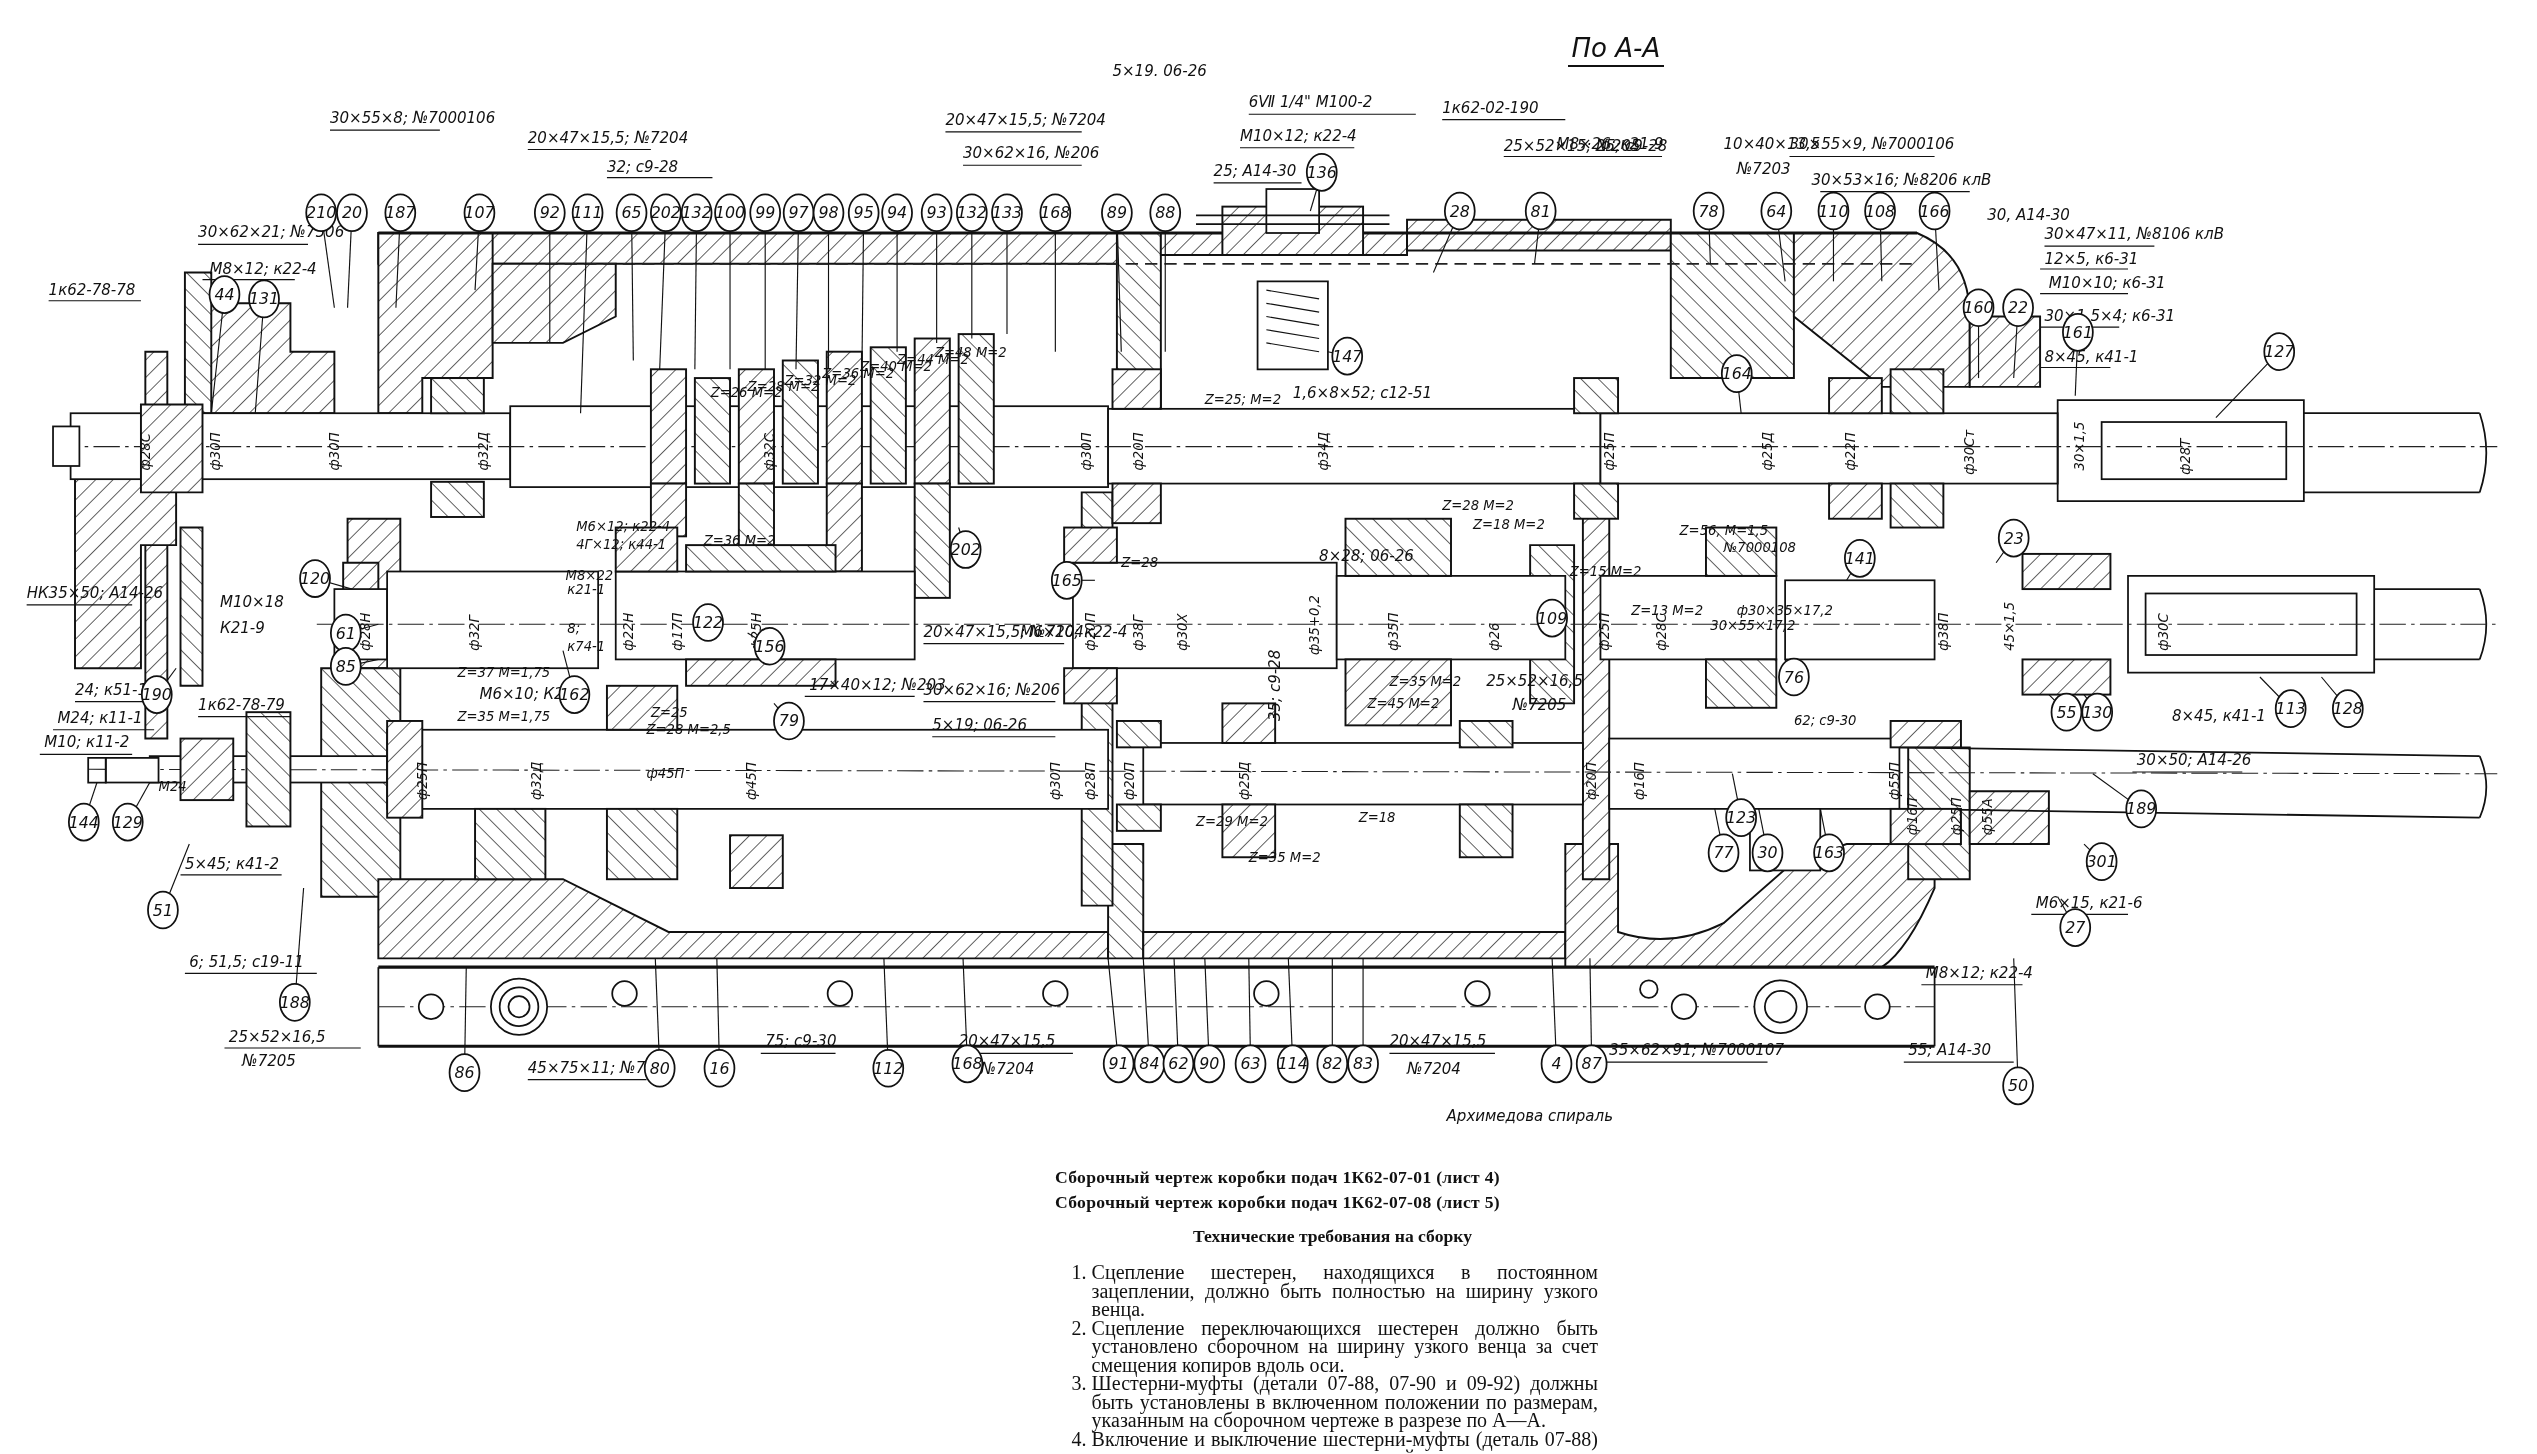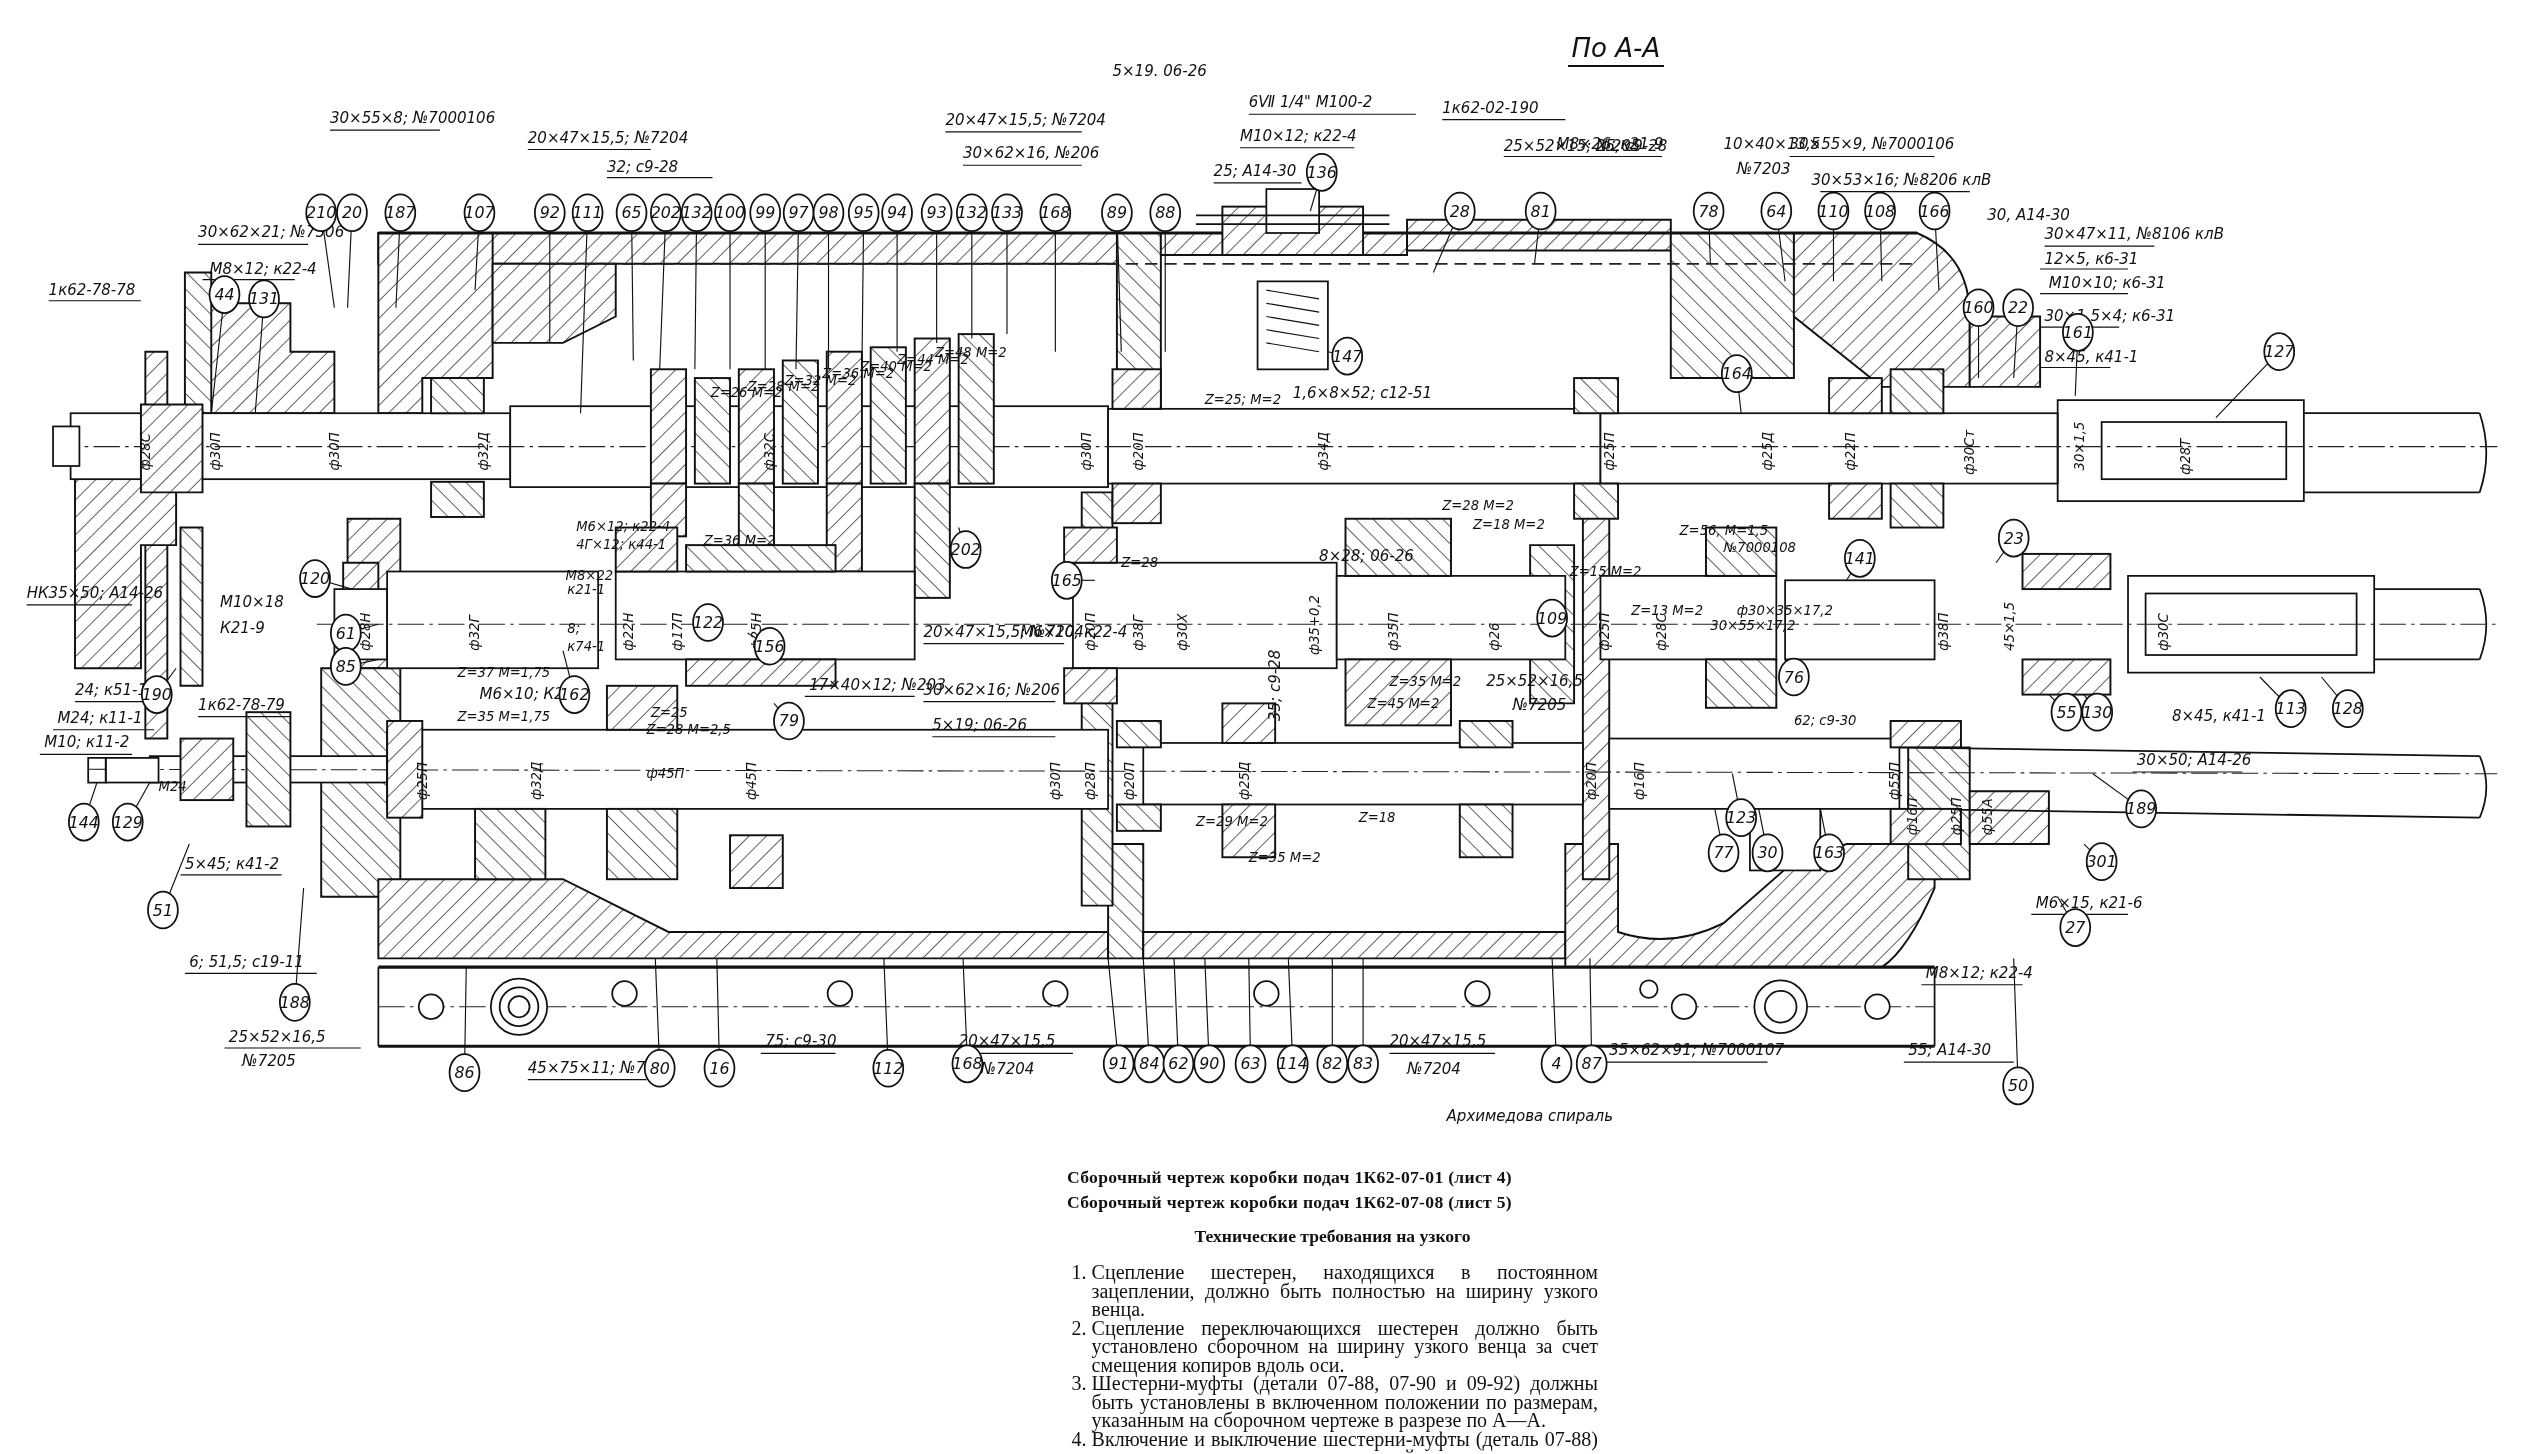--- a/index.html
+++ b/index.html
@@ -12,21 +12,21 @@
   .thin{stroke:#111;stroke-width:1.3;fill:none;}
   .thick{stroke:#111;stroke-width:3.5;fill:none;}
   .center{stroke:#222;stroke-width:1.2;stroke-dasharray:30 6 4 6;fill:none;}
   .dash{stroke:#222;stroke-width:2;stroke-dasharray:14 8;fill:none;}
   .hatch{fill:url(#h1);stroke:#111;stroke-width:2.2;}
   .hatch2{fill:url(#h2);stroke:#111;stroke-width:2.2;}
   .white{fill:#fff;stroke:#111;stroke-width:2;}
   .circ{fill:#fff;stroke:#111;stroke-width:2;}
   #view-title{position:absolute;left:1568px;top:33px;font-family:"DejaVu Sans",sans-serif;font-style:italic;font-size:26px;border-bottom:2.6px solid #111;padding:0 3.5px 1.8px 3.5px;}
   #notes{position:absolute;left:1051px;top:1165px;width:563px;font-family:"Liberation Serif",serif;color:#111;}
-  .ref{font-size:17.6px;font-weight:bold;letter-spacing:0.3px;line-height:24.6px;margin-left:16px;}
+  .ref{font-size:17.6px;font-weight:bold;letter-spacing:0.3px;line-height:24.6px;margin-left:4px;}
   .req-title{font-size:17.6px;font-weight:bold;text-align:center;margin:12.3px 0 16px 0;}
   ol.req{margin:16px;padding-left:24.6px;font-size:20px;line-height:18.5px;}
   ol.req li{margin:0;text-align:justify;}
 </style>
 </head>
 <body>
 
 <div id="view-title">По А-А</div>
 
 <svg id="drawing" viewBox="0 0 2886 1300" xmlns="http://www.w3.org/2000/svg">
@@ -645,21 +645,21 @@
       <text x="2080" y="970" class="ballnum">163</text>
       <line x1="2295" y1="1235" x2="2290" y2="1090" class="thin"></line>
       <ellipse cx="2295" cy="1235" rx="17" ry="21" class="circ"></ellipse>
       <text x="2295" y="1235" class="ballnum">50</text>
     </g>
 </svg>
 
 <div id="notes">
   <div class="ref">Сборочный чертеж коробки подач 1К62-07-01 (лист 4)</div>
   <div class="ref">Сборочный чертеж коробки подач 1К62-07-08 (лист 5)</div>
-  <div class="req-title">Технические требования на узкого</div>
+  <div class="req-title">Технические требования на сборку</div>
   <ol class="req">
     <li>Сцепление шестерен, находящихся в постоянном зацеплении, должно быть полностью на ширину узкого венца.</li>
     <li>Сцепление переключающихся шестерен должно быть установлено сборочном на ширину узкого венца за счет смещения копиров вдоль оси.</li>
     <li>Шестерни-муфты (детали 07-88, 07-90 и 09-92) должны быть установлены в включенном положении по размерам, указанным на сборочном чертеже в разрезе по А—А.</li>
     <li>Включение и выключение шестерни-муфты (деталь 07-88) должно происходить только при нейтральном положении шестерни (деталь 07-90).</li>
   </ol>
 </div>
 
 
 </body></html>

